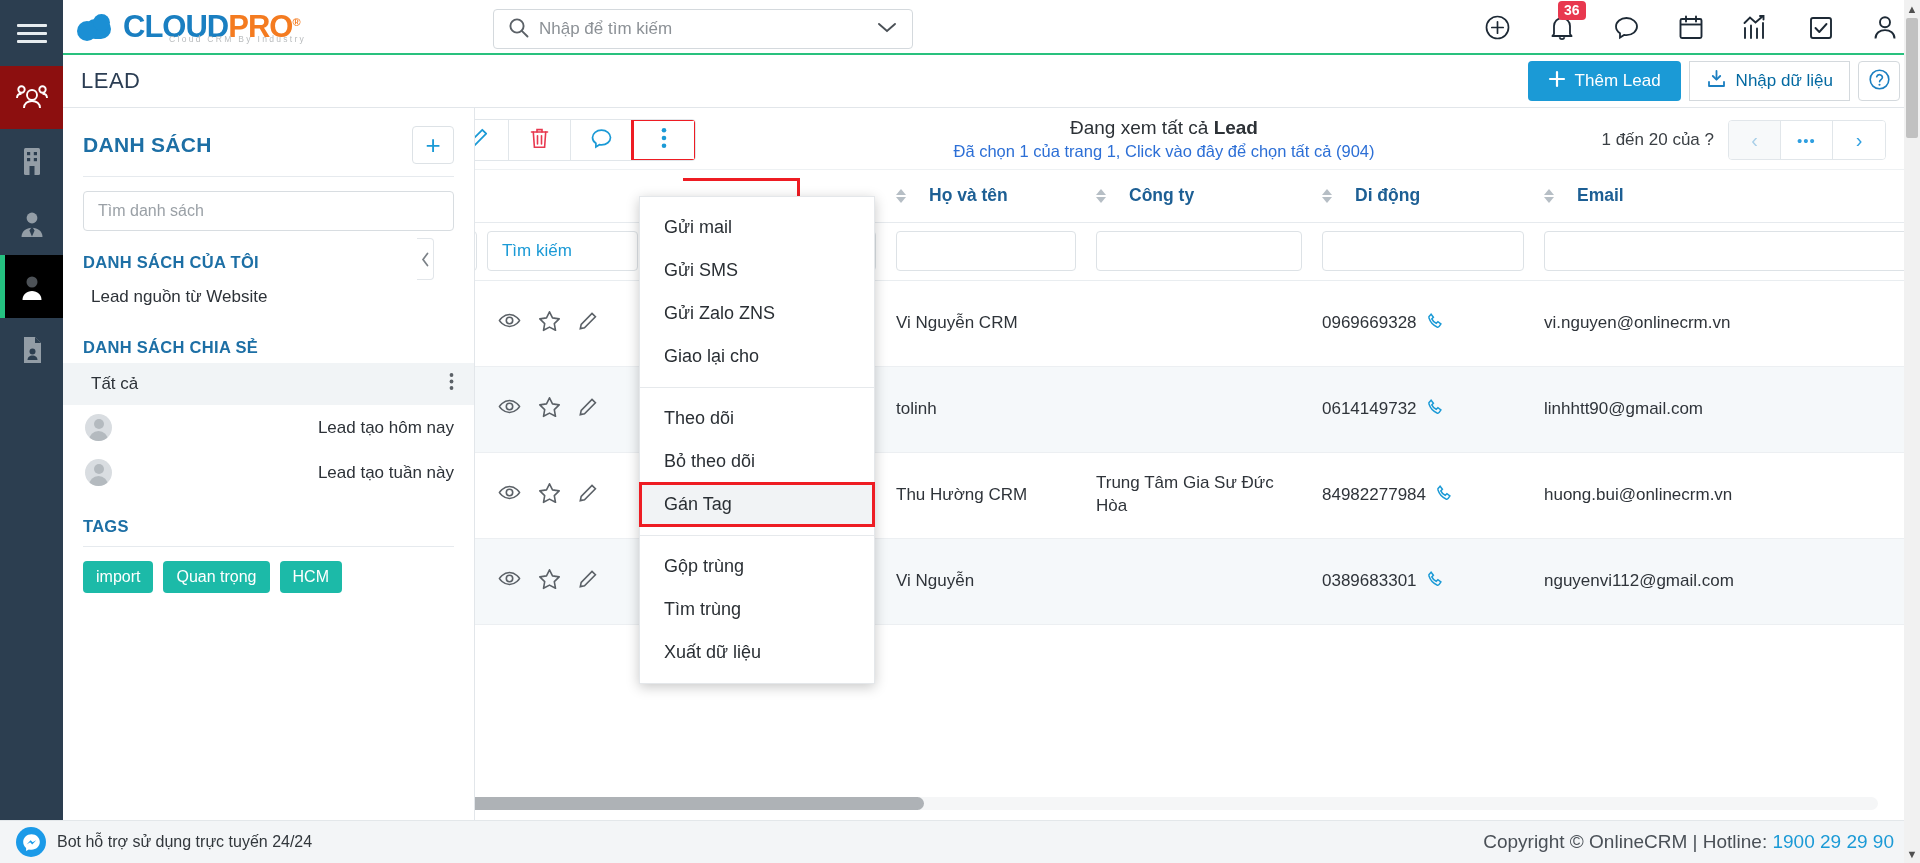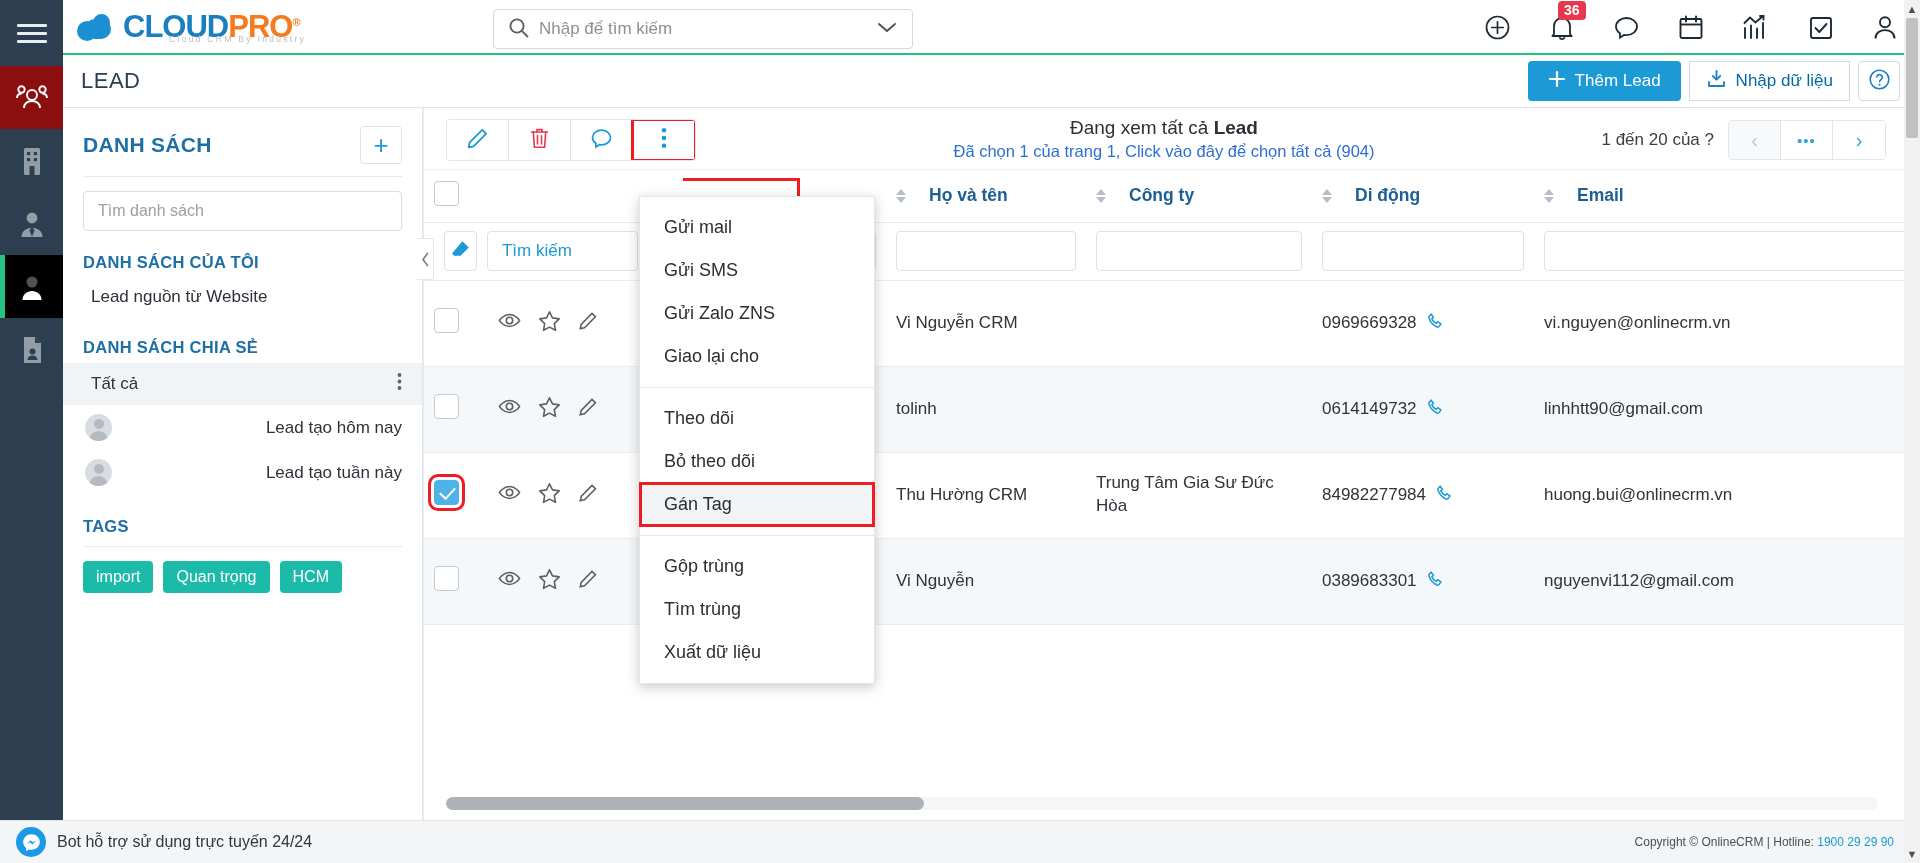--- a/index.html
+++ b/index.html
@@ -88,21 +88,21 @@
     padding: 0 16px; font-size: 17px; display: flex; align-items: center; gap: 9px; cursor: pointer;
     font-family: "Liberation Sans", sans-serif;
   }
   .btn-icon {
     background: #fff; color: #1b7fc1; border: 1px solid #d4d9dd; border-radius: 4px;
     width: 42px; height: 40px; display: flex; align-items: center; justify-content: center; cursor: pointer;
   }
 
   
   #listpanel {
-    position: absolute; left: 63px; top: 108px; width: 360px; bottom: 43px;
+    position: absolute; left: 63px; top: 108px; width: 412px; bottom: 43px;
     background: #fff; border-right: 1px solid #e2e6ea; z-index: 20;
   }
   .lp-head { display: flex; align-items: center; justify-content: space-between; padding: 18px 20px 12px 20px; }
   .lp-title { color: #1d6fa5; font-size: 21px; font-weight: 700; letter-spacing: .3px; }
   .lp-add {
     width: 42px; height: 38px; border: 1px solid #dde2e6; border-radius: 4px; background: #fff;
     color: #1b9ad6; font-size: 26px; line-height: 1; display: flex; align-items: center; justify-content: center;
     cursor: pointer;
   }
   .lp-sep { height: 1px; background: #e6eaee; margin: 0 20px; }
@@ -250,21 +250,21 @@
   
   #footer {
     position: absolute; left: 0; bottom: 0; right: 0; height: 43px; background: #f3f5f7;
     border-top: 1px solid #e3e7ea; display: flex; align-items: center; z-index: 45;
   }
   #footerleft { margin-left: 16px; display: flex; align-items: center; gap: 11px; font-size: 16px; color: #32373c; }
   .msgr {
     width: 30px; height: 30px; border-radius: 50%; background: #1b9ae8; position: relative; flex:none;
     display: flex; align-items: center; justify-content: center;
   }
-  #footerright { position: absolute; right: 26px; font-size: 12px; color: #4a5057; }
+  #footerright { position: absolute; right: 26px; font-size: 19px; color: #4a5057; }
   #footerright .hot { color: #1b9ad6; }
 
   
   #vscroll { position: absolute; right: 0; top: 0; width: 16px; bottom: 0; background: #f1f1f1; z-index: 50; }
   #vscroll .arrow { height: 18px; display: flex; align-items: center; justify-content: center; color: #505050; font-size: 11px; }
   #vscroll .vthumb { position: absolute; top: 18px; left: 2px; width: 12px; height: 120px; background: #c1c1c1; border-radius: 2px; }
   #vscroll .arrow.bot { position: absolute; bottom: 0; left: 0; right: 0; }
 </style>
 </head>
 <body>

